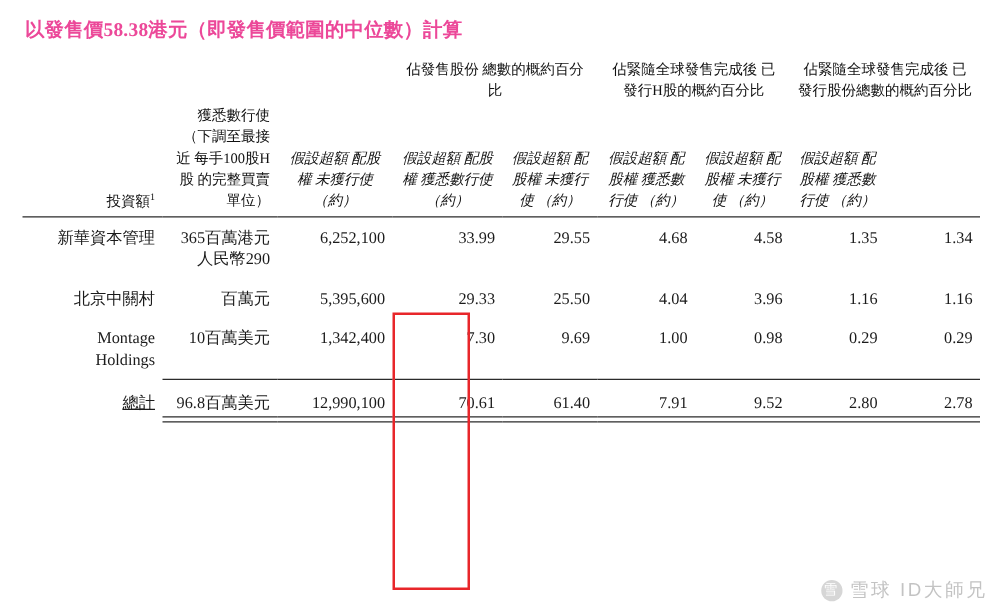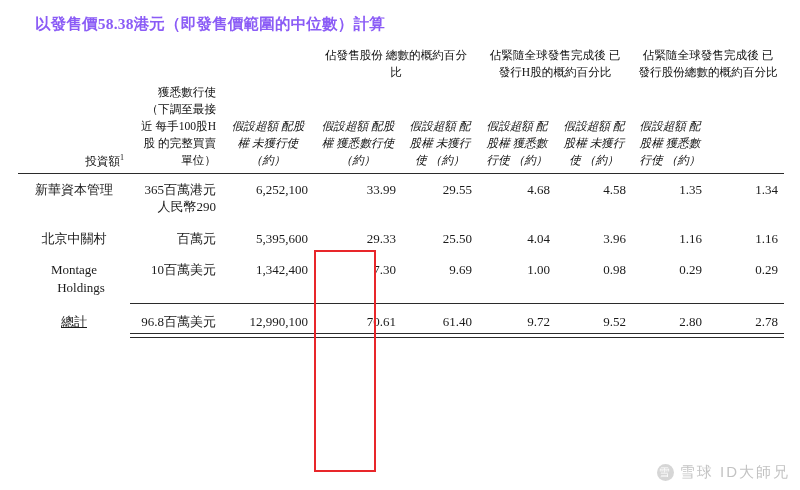--- a/index.html
+++ b/index.html
@@ -19,22 +19,22 @@
     position: relative;
     width: 800px;
     height: 490px;
     box-sizing: border-box;
     padding: 14px 18px 0 18px;
   }
   .title {
     font-size: 15.5px;
     font-weight: 700;
     letter-spacing: 0.2px;
-    color: #8b5cf6;
-    margin: 0 0 12px 17px;
+    color: #ec4899;
+    margin: 0 0 12px 2px;
     white-space: nowrap;
   }
   table.fin {
     width: 766px;
     border-collapse: collapse;
     table-layout: fixed;
     font-size: 12.5px;
   }
   table.fin col.c0 { width: 112px; }
   table.fin col.c1 { width: 92px; }
@@ -67,21 +67,21 @@
 
   tbody td {
     padding: 7px 6px 7px 6px;
     font-size: 13px;
     line-height: 1.35;
     text-align: right;
     vertical-align: top;
     white-space: nowrap;
   }
   tbody td.name {
-    text-align: center;
+    text-align: right;
     font-size: 13px;
     margin-top: 21px;
   }
   tbody td.name .sub {
     display: block;
     padding-left: 14px;
   }
   tbody td .second {
     display: block;
   }
@@ -342,21 +342,21 @@
             <span class="tl"></span>
           </td>
       </tr>
 
       <tr class="total">
         <td class="name">總計</td>
         <td>96.8百萬美元</td>
         <td>12,990,100</td>
         <td>70.61</td>
         <td>61.40</td>
-        <td>9.72</td>
+        <td>7.91</td>
         <td>9.52</td>
         <td>2.80</td>
         <td>2.78</td>
       </tr>
 
       <tr class="dblline">
         <td></td>
         <td>
             <span class="db"></span>
           </td>

